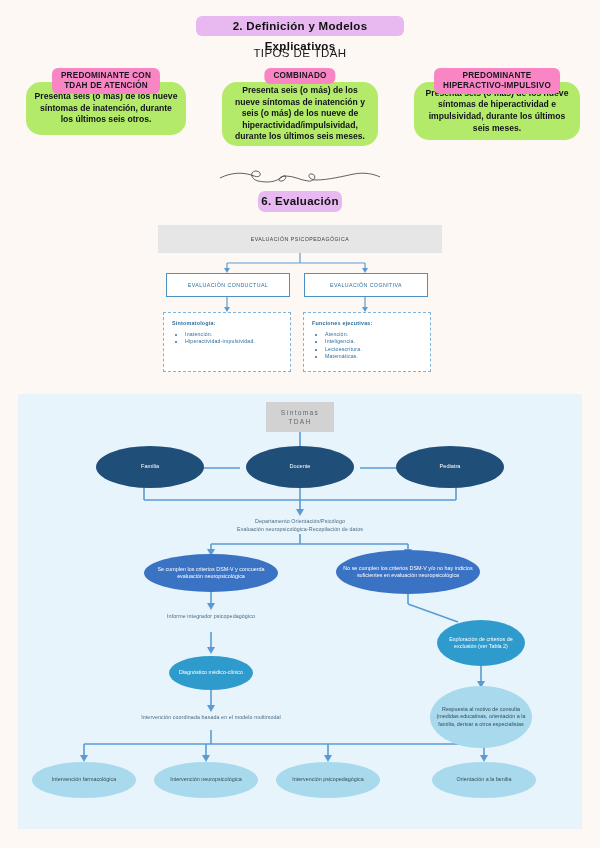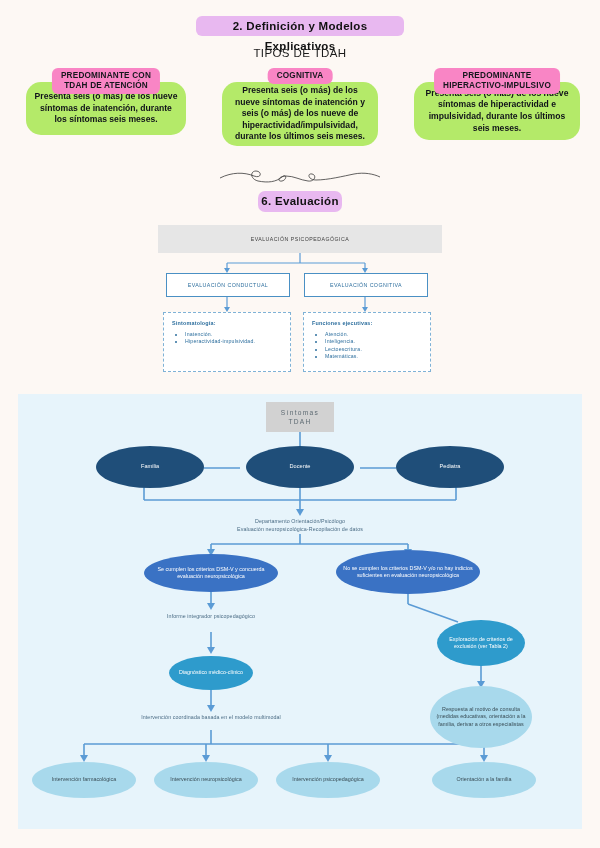--- a/index.html
+++ b/index.html
@@ -116,25 +116,25 @@
 
   <div class="pill" id="sec-title-2">2. Definición y Modelos Explicativos</div>
 
   <div id="tipos-tdah">TIPOS DE TDAH</div>
 
   <div class="tcard" id="card-inatencion">
     <div class="tag">
       <span>PREDOMINANTE CON</span><br>
       <span>TDAH DE ATENCIÓN</span>
     </div>
-    <div class="body">Presenta seis (o más) de los nueve síntomas de inatención, durante los síntomas seis meses.</div>
+    <div class="body">Presenta seis (o más) de los nueve síntomas de inatención, durante los últimos seis otros.</div>
   </div>
 
   <div class="tcard" id="card-combinado">
-    <div class="tag">COGNITIVA</div>
+    <div class="tag">COMBINADO</div>
     <div class="body">Presenta seis (o más) de los nueve síntomas de inatención y seis (o más) de los nueve de hiperactividad/impulsividad, durante los últimos seis meses.</div>
   </div>
 
   <div class="tcard" id="card-hiperactivo">
     <div class="tag">
       <span>PREDOMINANTE</span><br>
       <span>HIPERACTIVO-IMPULSIVO</span>
     </div>
     <div class="body">Presenta seis (o más) de los nueve síntomas de hiperactividad e impulsividad, durante los últimos seis meses.</div>
   </div>

